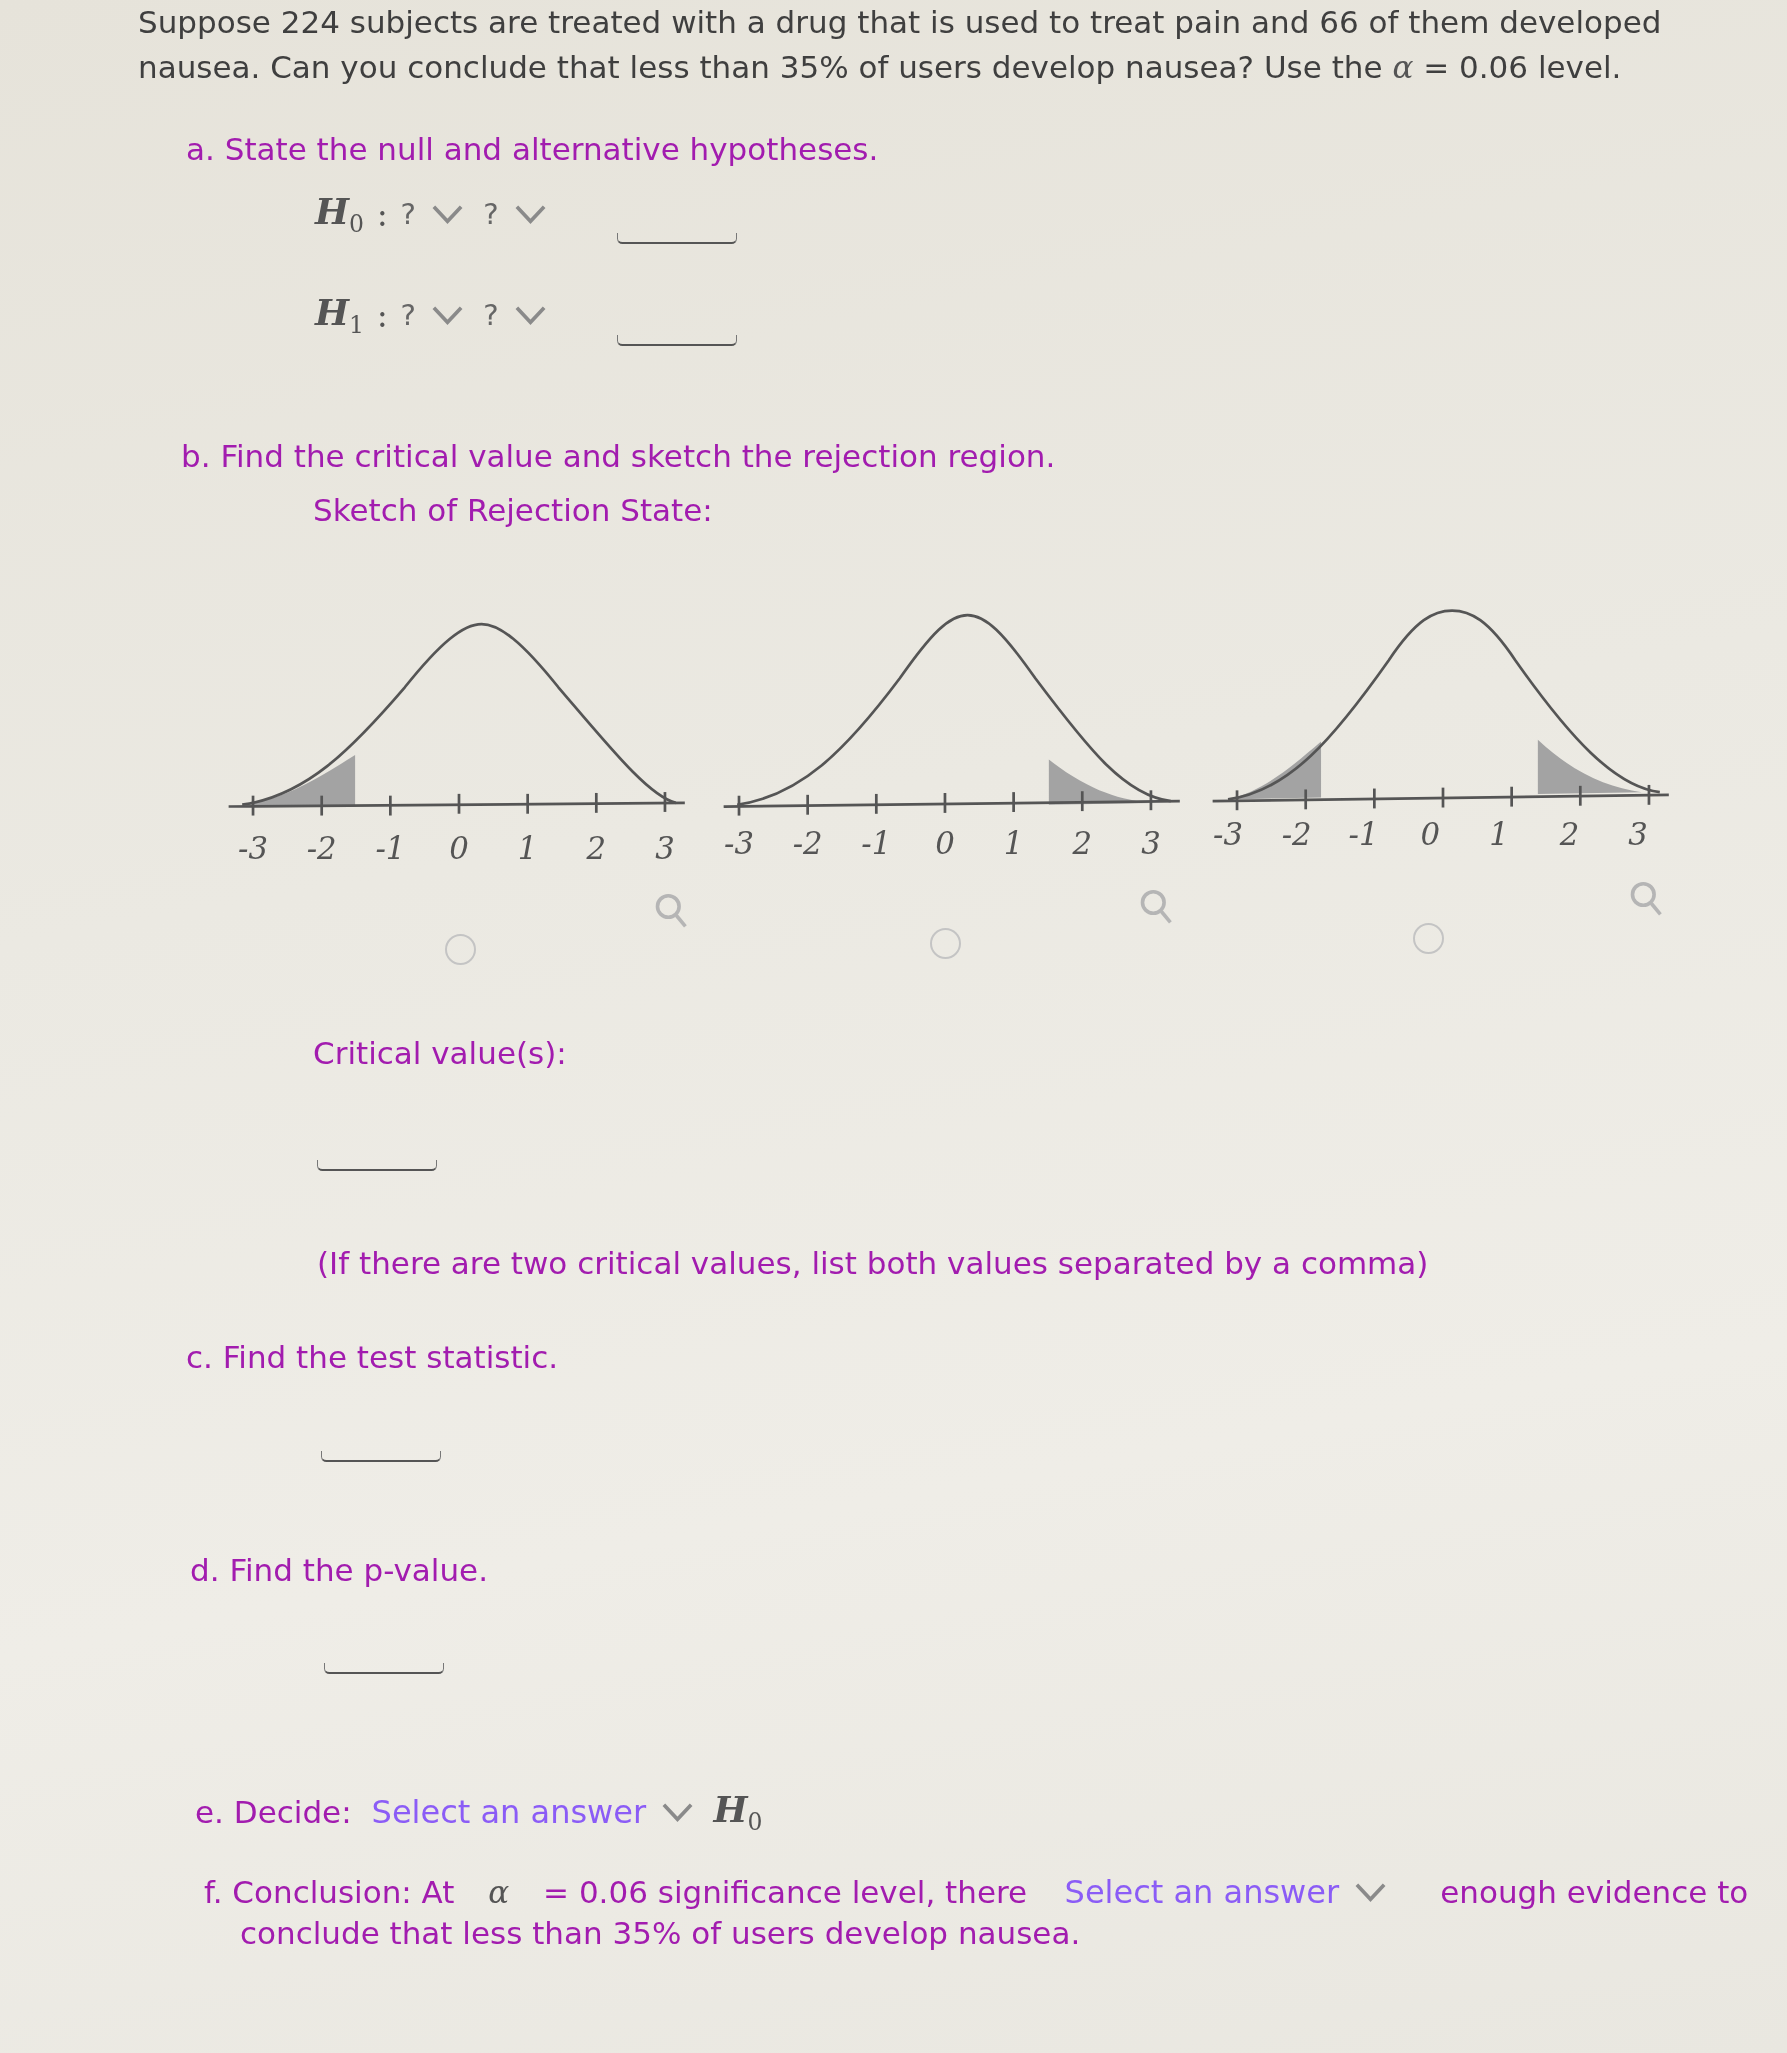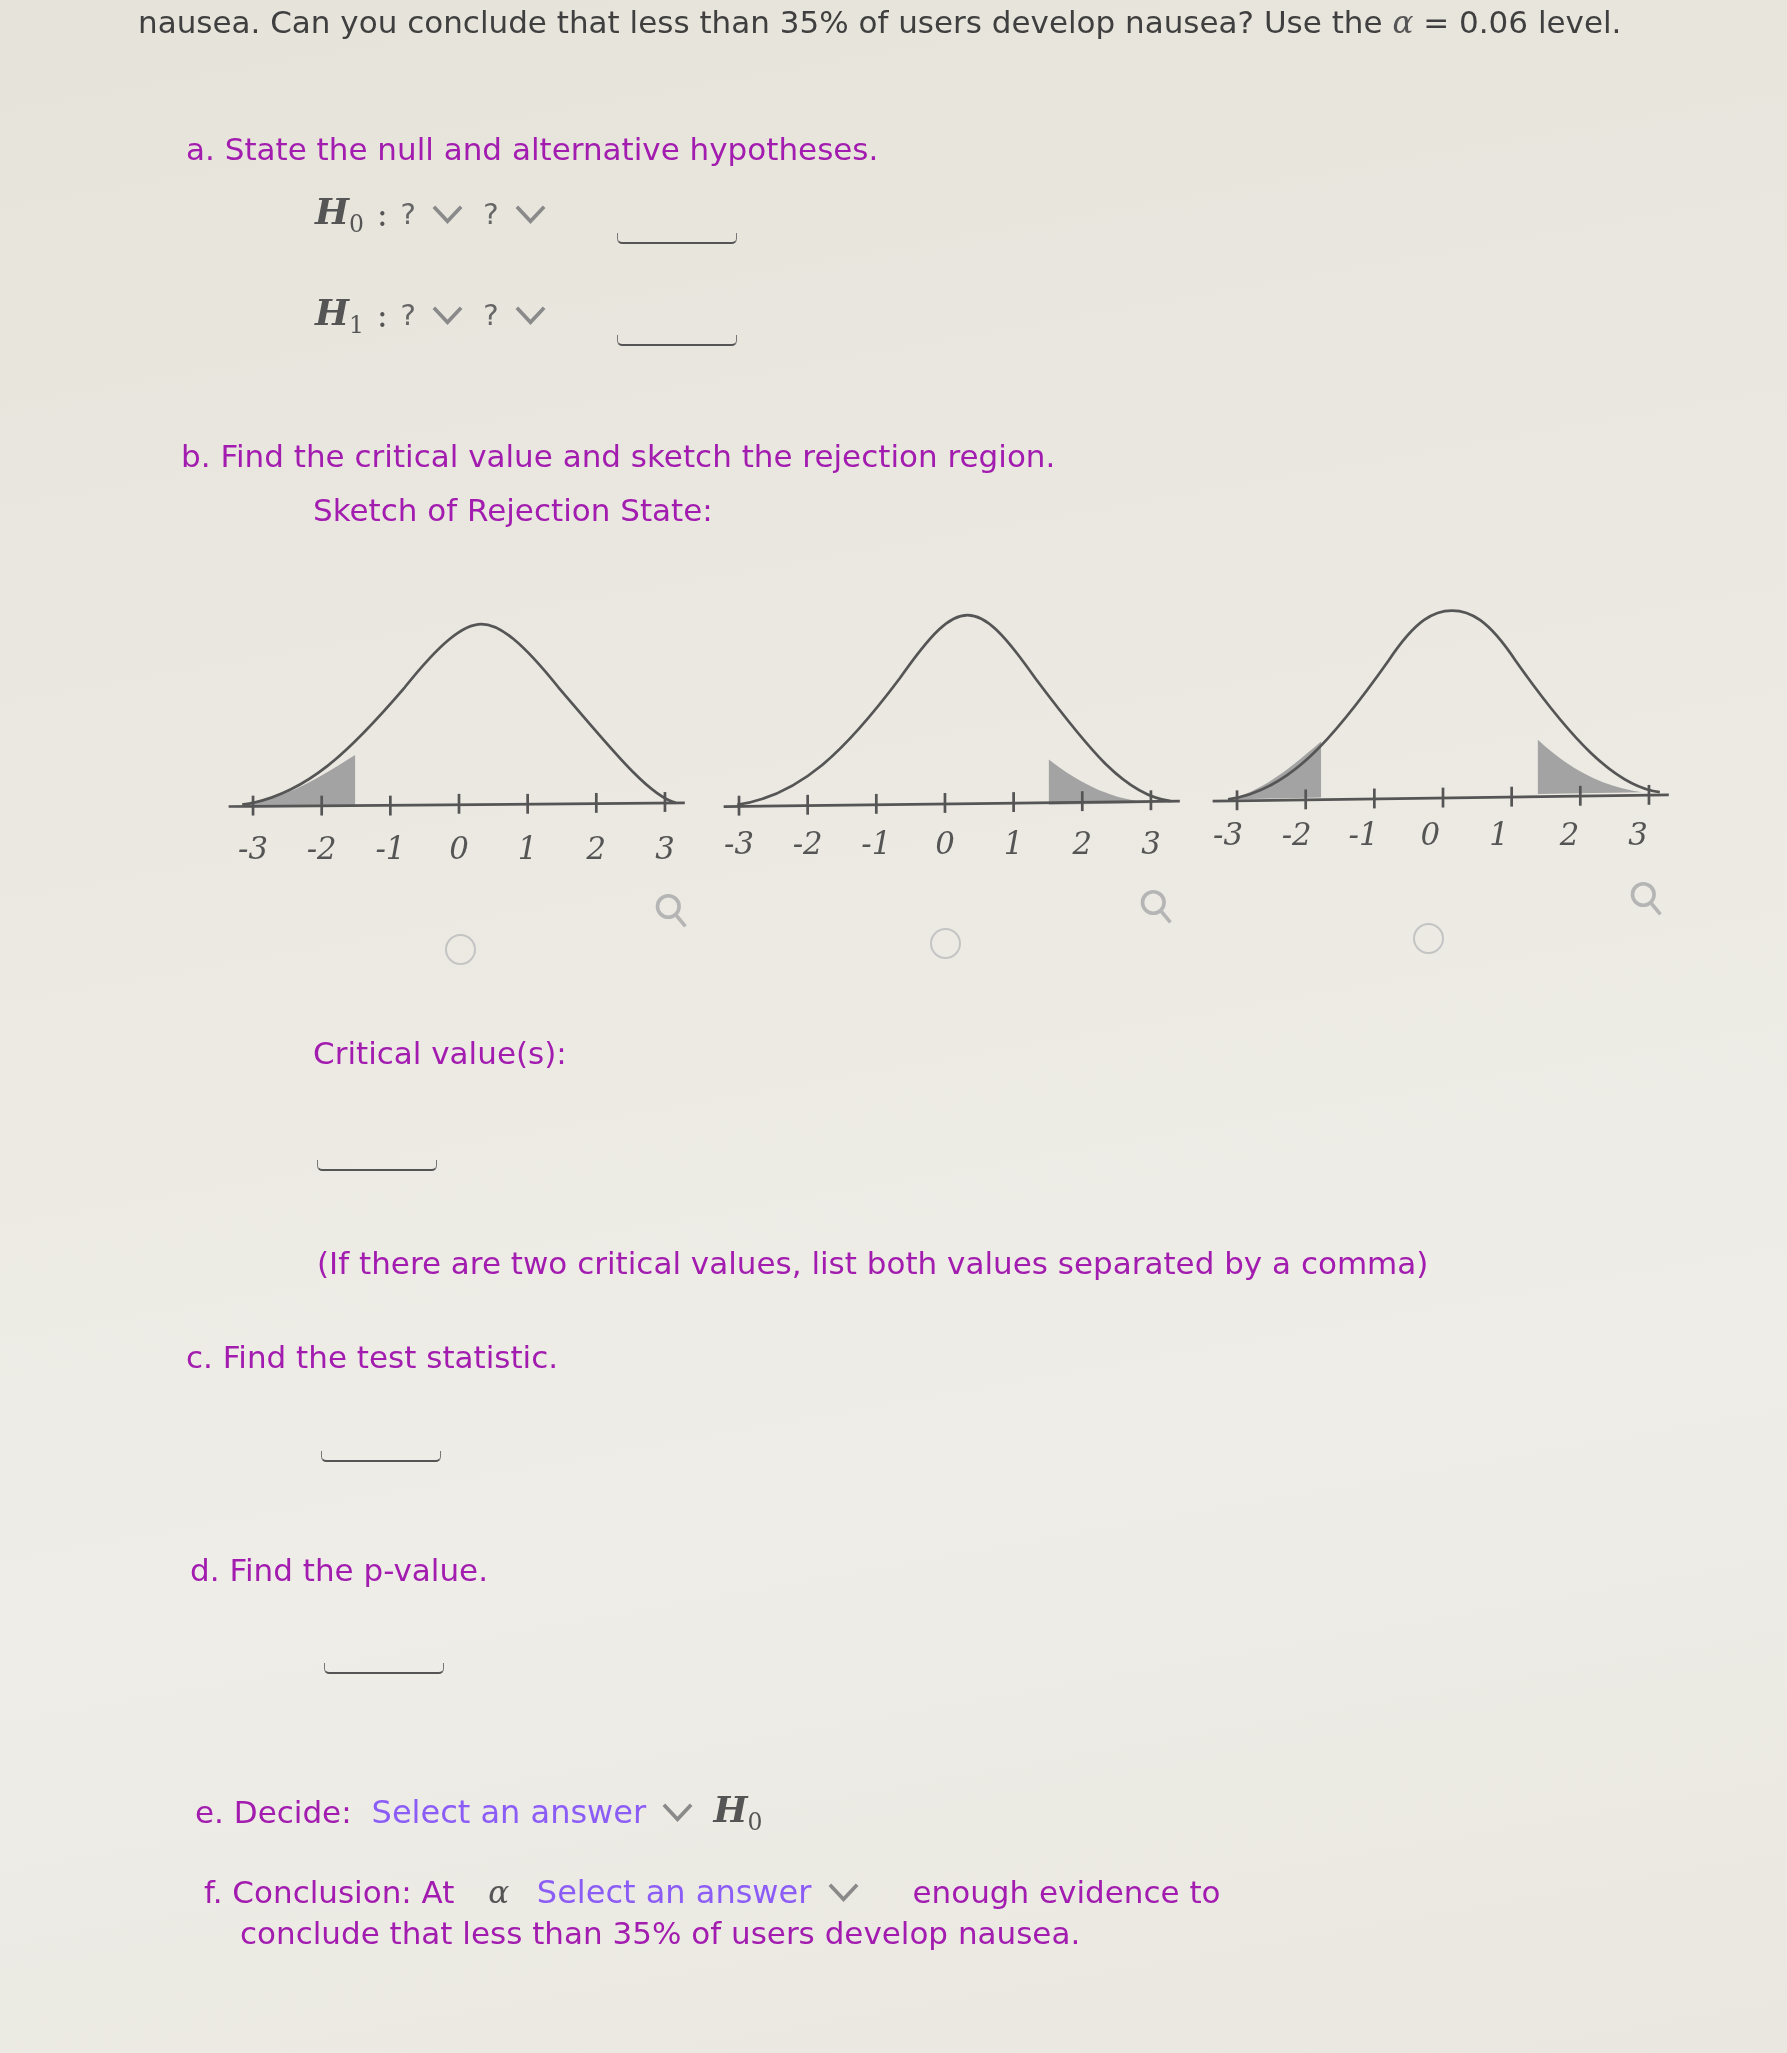--- a/index.html
+++ b/index.html
@@ -20,20 +20,21 @@
   .blank { position: absolute; width: 118px; height: 9px; border-bottom: 2.7px solid #555; border-left: 1.8px solid #777; border-right: 1.8px solid #777; border-radius: 0 0 5.4px 5.4px; }
   .select { font-size: 32px; color: #8b5cf6; }
   .radio { position: absolute; width: 27px; height: 27px; border: 2.7px solid #c4c4c4; border-radius: 50%; }
   .mag { position: absolute; width: 36px; height: 40px; }
   svg text { font-family: "DejaVu Serif", serif; font-style: italic; }
 </style>
 </head>
 <body>
 
 <div class="abs q" style="left:138px; top:0px; width:1592px;">
+  <div>Suppose 224 subjects are treated with a drug that is used to treat pain and 66 of them developed</div>
   <div>
     <span>nausea. Can you conclude that less than 35% of users develop nausea? Use the </span><span class="math" style="font-weight:normal;font-size:31px;">α</span><span> = 0.06 level.</span>
   </div>
 </div>
 
 <div class="abs label" style="left:186px; top:131px;">a. State the null and alternative hypotheses.</div>
 
 <div class="abs" style="left:315px; top:190px; display:flex; align-items:center;">
   <span class="math"><span>H</span><sub>0</sub></span>
   <span class="colon">:</span>
@@ -179,20 +180,21 @@
         <polyline points="2,3 17,19 32,3" fill="none" stroke="#8a8a8a" stroke-width="4"></polyline>
       </svg>
   </span>
   <span class="math"><span>H</span><sub>0</sub></span>
 </div>
 
 <div class="abs" style="left:204px; top:1873px; width:1556px;">
   <div style="display:flex; align-items:center;gap:24px;">
     <span class="label" style="white-space:pre;">f. Conclusion: At </span>
     <span class="math" style="font-weight:normal;font-size:31px;">α</span>
+    <span class="label" style="white-space:pre;"> = 0.06 significance level, there </span>
     <span style="display:flex;align-items:center;margin-left:3.6px;">
       <span class="select">Select an answer</span>
       <svg class="chev" viewBox="0 0 34 22">
           <polyline points="2,3 17,19 32,3" fill="none" stroke="#8a8a8a" stroke-width="4"></polyline>
         </svg>
     </span>
     <span class="label" style="white-space:pre;"> enough evidence to</span>
   </div>
   <div class="label" style="margin-left:36px; margin-top:3.6px;">conclude that less than 35% of users develop nausea.</div>
 </div>

